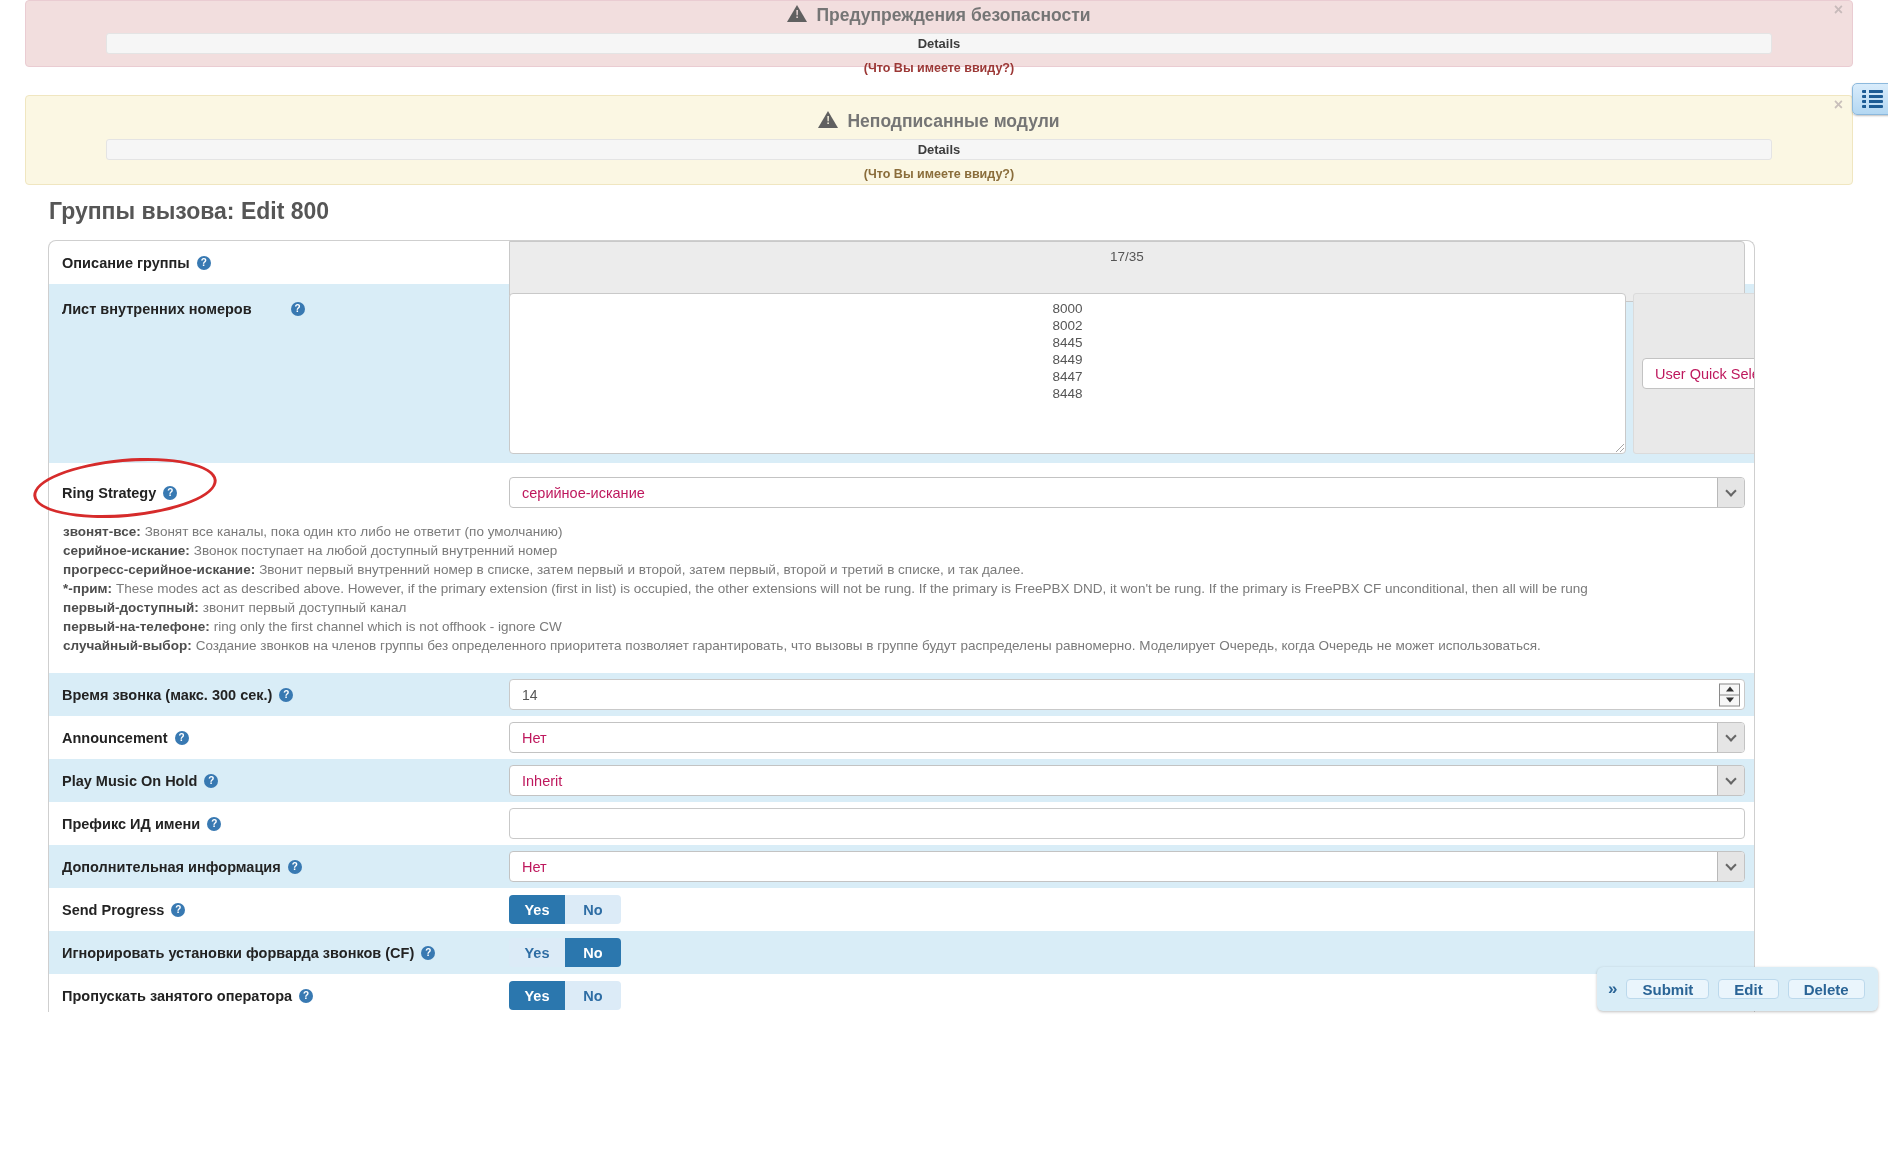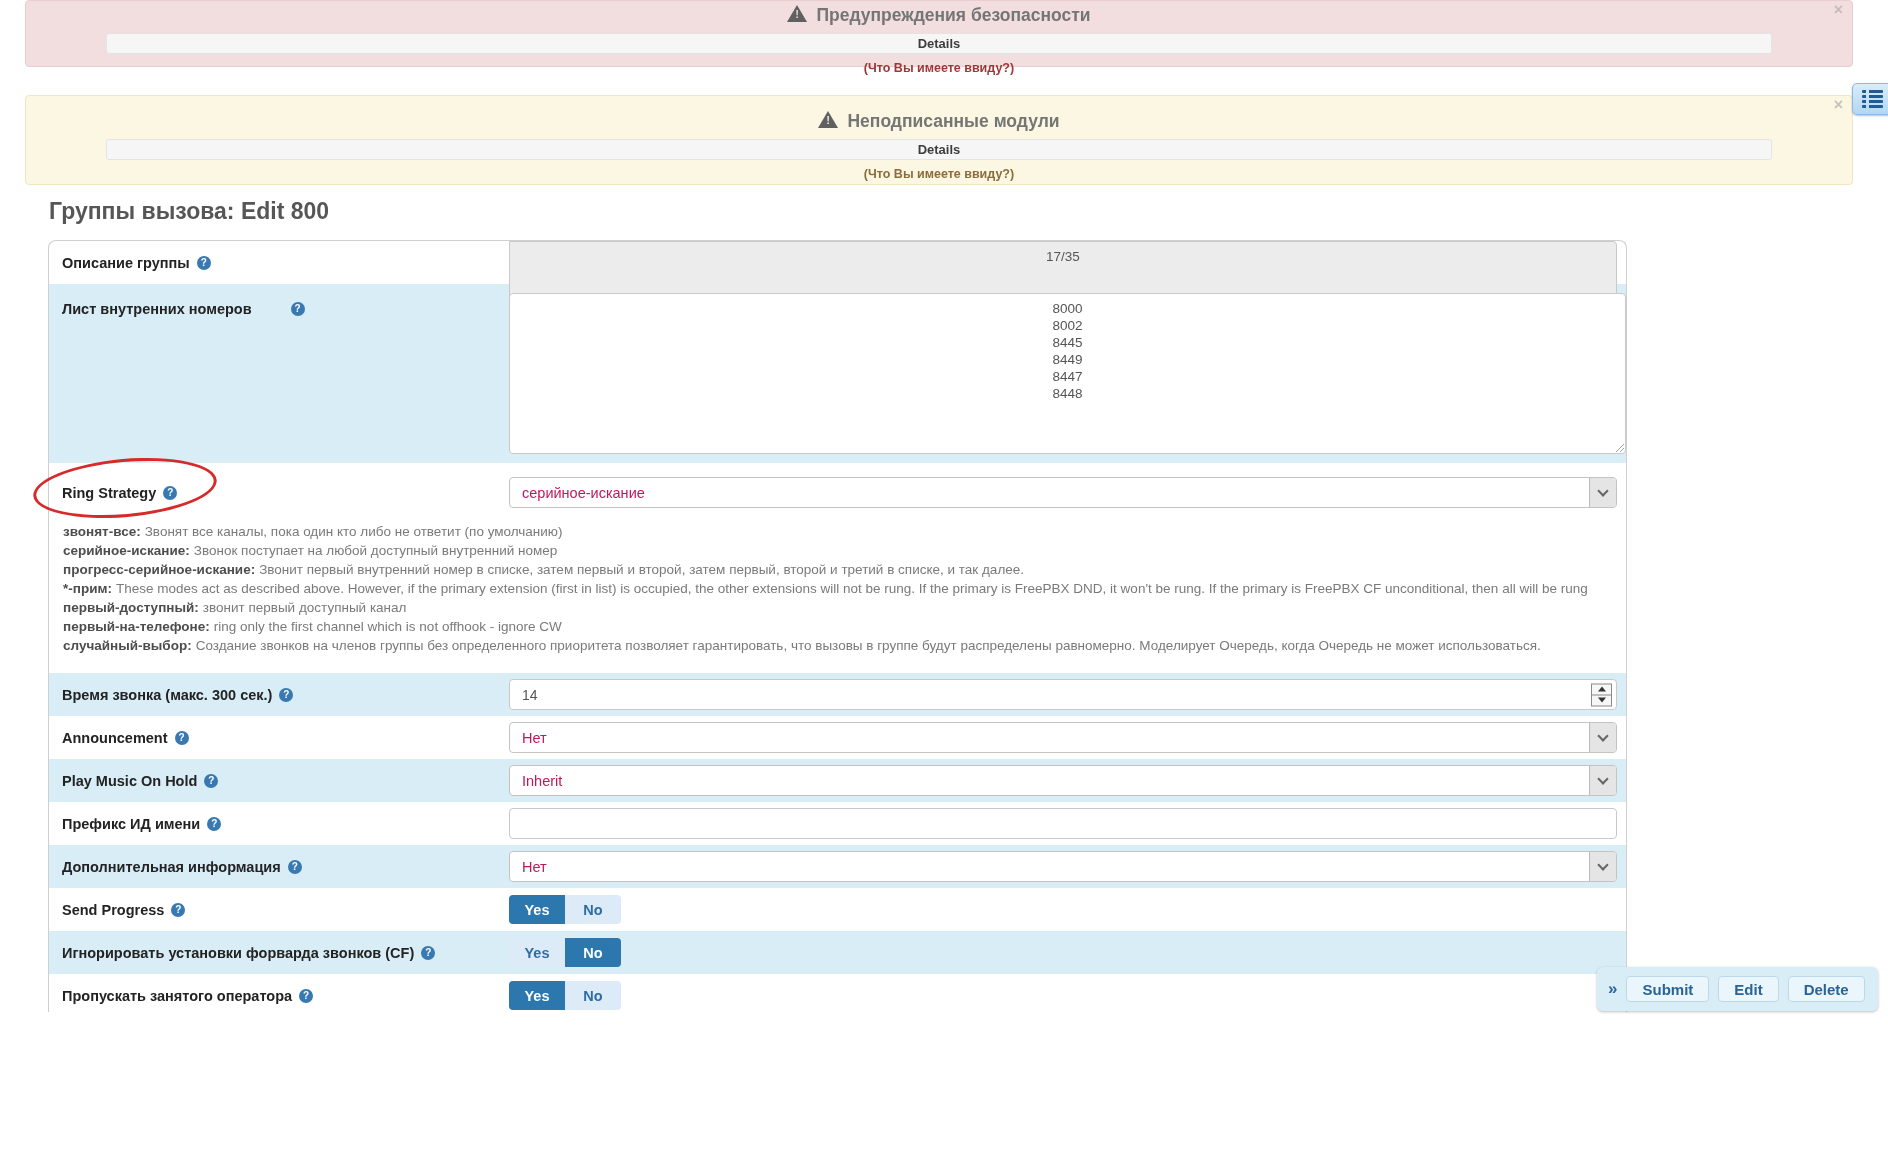--- a/index.html
+++ b/index.html
@@ -24,21 +24,21 @@
   
   .list-btn { position:absolute; left:1852px; top:83px; width:46px; height:32px; background:linear-gradient(#d9ecfb,#b3d7f2); border:1px solid #8cb9dd; border-radius:5px; box-shadow:0 1px 2px rgba(0,0,0,.25); display:flex; align-items:center; padding-left:9px; cursor:pointer; z-index:6; }
   .list-icon { display:flex; flex-direction:column; gap:2px; }
   .list-icon i { display:block; width:21px; height:3px; border-radius:1px;
     background:linear-gradient(90deg,#1d5c95 0 4px, rgba(0,0,0,0) 4px 7px, #1d5c95 7px 100%); }
 
   
   .page-title { position:absolute; left:49px; top:198px; font-size:23px; font-weight:bold; color:#565656; }
 
   
-  .form-card { position:absolute; left:48px; top:240px; width:1579px; height:772px; border:1px solid #cfcfcf; border-bottom:none; border-radius:8px 8px 0 0; overflow:hidden; background:#fff; }
+  .form-card { position:absolute; left:48px; top:240px; width:1707px; height:772px; border:1px solid #cfcfcf; border-bottom:none; border-radius:8px 8px 0 0; overflow:hidden; background:#fff; }
   .frow { display:flex; align-items:center; padding-left:13px; padding-right:9px; }
   .h43 { height:43px; }
   .blue { background:#d9edf7; }
   .flabel { flex:0 0 447px; display:flex; align-items:center; gap:7px; font-size:14.5px; font-weight:bold; color:#232323; }
   .fcontrol { flex:1; display:flex; align-items:center; position:relative; }
   .qicon { width:14px; height:14px; border-radius:50%; background:#3879b2; color:#fff; font-size:10px; font-weight:bold; line-height:14px; text-align:center; flex:none; cursor:pointer; }
 
   .tinput { height:31px; border:1px solid #c9c9c9; border-radius:4px; font:14px "Liberation Sans",sans-serif; color:#555; padding:0 12px; background:#fff; width:100%; outline:none; }
   .igroup { display:flex; width:100%;flex-direction:column; }
   .igroup .tinput { border-radius:4px 0 0 4px; border-right:none; flex:1; }
@@ -75,21 +75,21 @@
   .tseg { width:56px; height:29px; display:flex; align-items:center; justify-content:center; }
   .tseg.on { background:#2b77ae; color:#fff; }
   .tseg.off { background:#dcebf7; color:#2e6da4; }
 
   
   .red-ellipse { position:absolute; left:33px; top:459px; width:184px; height:58px; border:3px solid #d62b2b; border-radius:50%; transform:rotate(-5deg); z-index:8; pointer-events:none; }
 
   
   .action-bar { position:absolute; left:1597px; top:967px; width:281px; height:44px; background:#d9edf7; border-radius:6px; box-shadow:0 1px 3px rgba(0,0,0,.25); display:flex; align-items:center; gap:9px; padding:0 11px; z-index:9; }
   .chev2 { color:#2a6496; font-weight:bold; font-size:17px; }
-  .abtn { height:26px; padding:0 15px; background:#eaf5fc; border:1px solid #bcd9ec; border-radius:4px; color:#2a6496; font-weight:bold; font-size:15px; display:flex; align-items:center; cursor:pointer; }
+  .abtn { height:20px; padding:0 15px; background:#eaf5fc; border:1px solid #bcd9ec; border-radius:4px; color:#2a6496; font-weight:bold; font-size:15px; display:flex; align-items:center; cursor:pointer; }
 </style>
 </head>
 <body>
 
 <div class="banner" id="banner-security">
   <div class="banner-title">
     <span class="warn-tri">
         <span class="warn-mark">!</span>
       </span>
     <span>Предупреждения безопасности</span>

